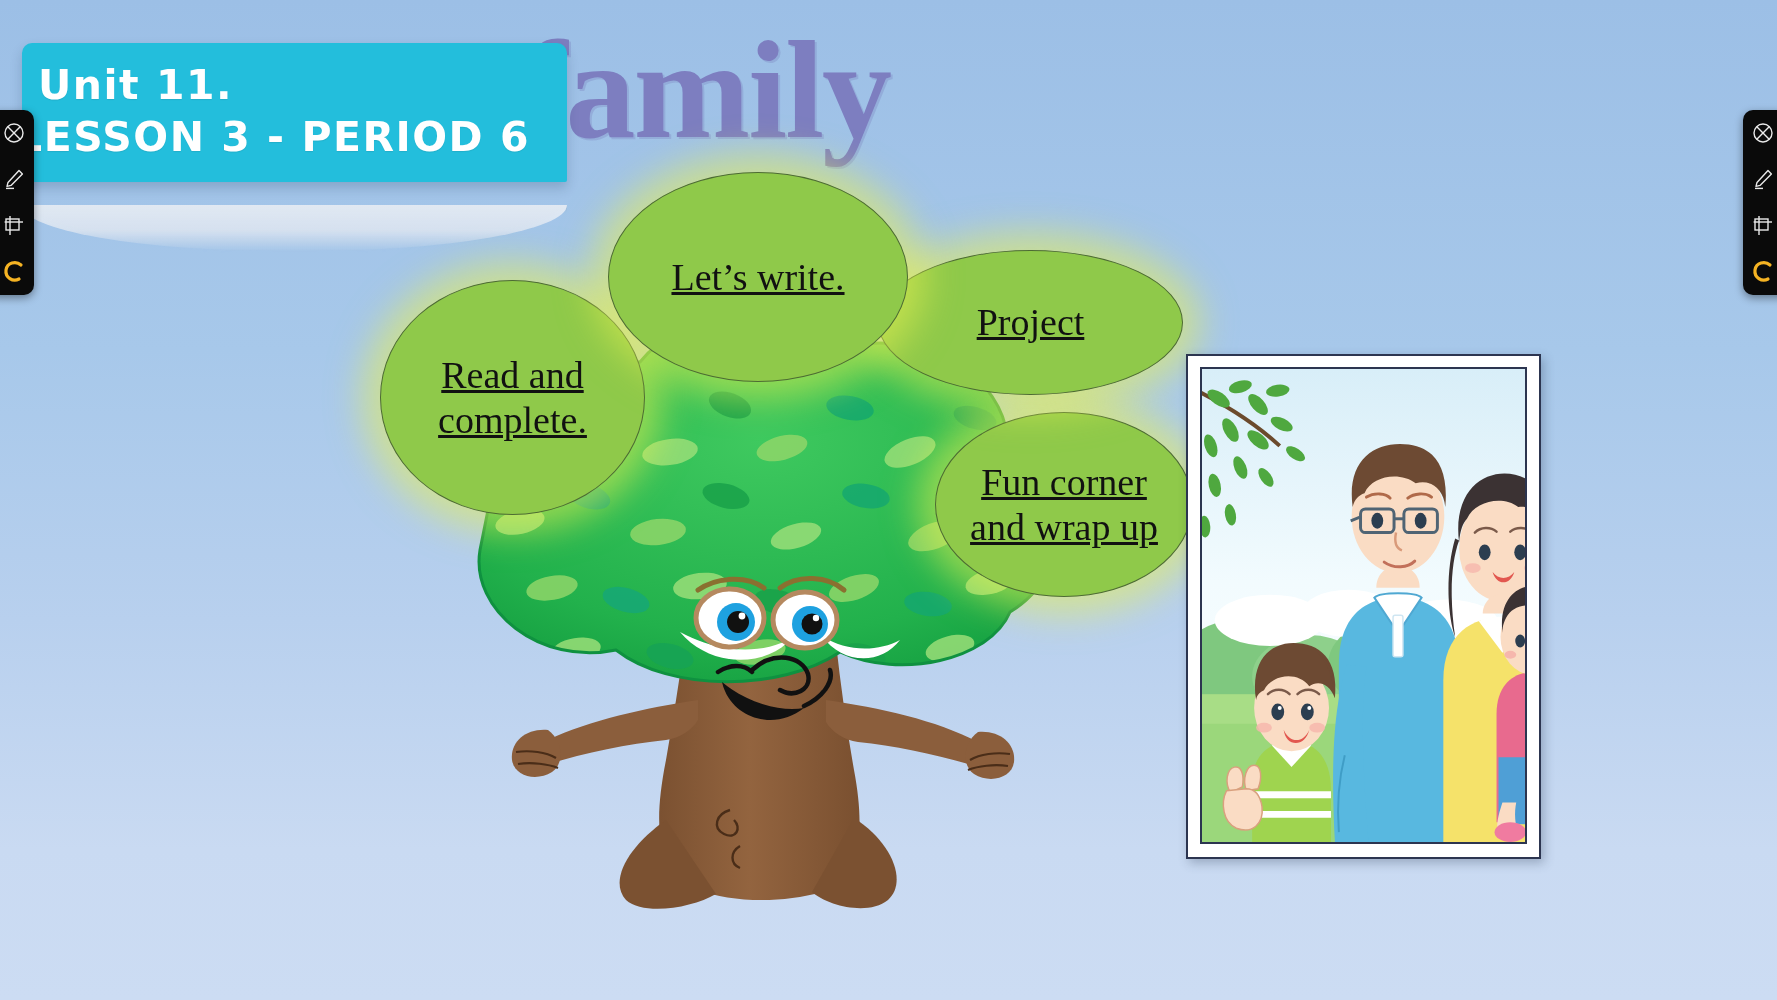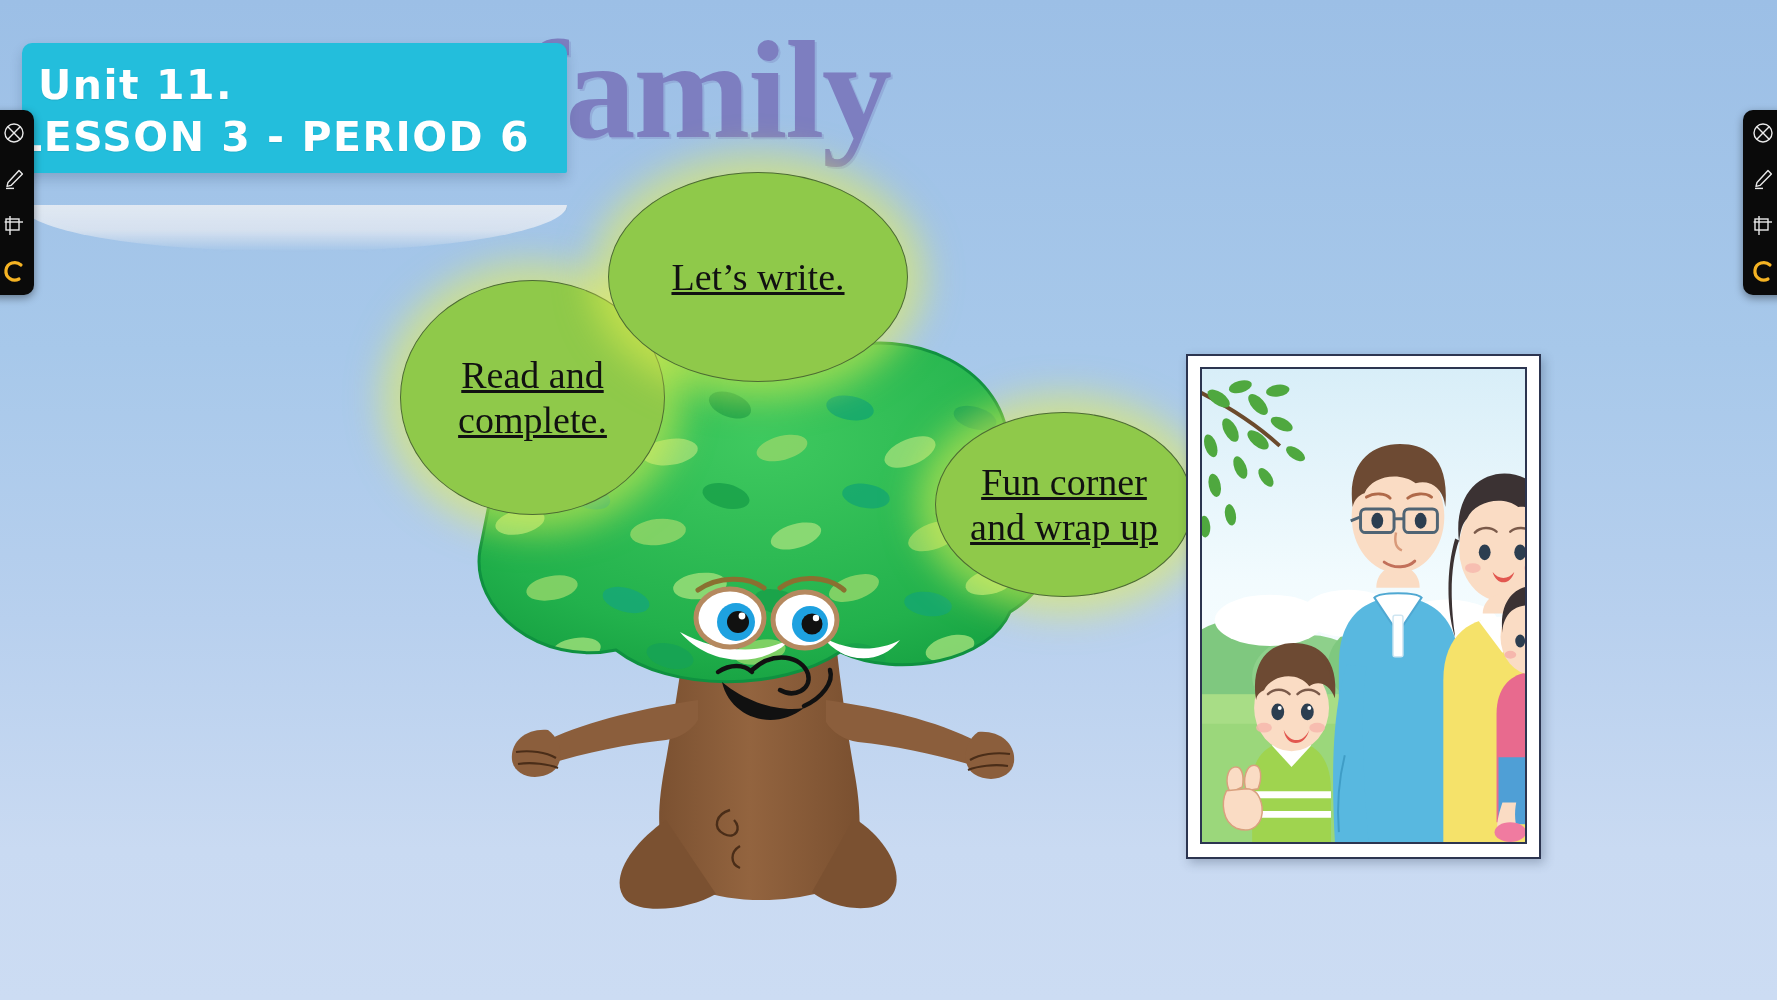--- a/index.html
+++ b/index.html
@@ -39,21 +39,21 @@
     position:absolute;
     left:22px;
     top:43px;
     width:545px;
     z-index:8;
   }
   .banner{
     position:relative;
     background:#23bedc;
     border-radius:10px 10px 2px 2px;
-    padding:16px 14px 9px 16px;
+    padding:16px 14px 18px 16px;
     box-shadow:0 6px 12px rgba(30,60,90,.22);
   }
   .banner-line{
     font-family:"DejaVu Sans", sans-serif;
     font-weight:bold;
     color:#ffffff;
     font-size:41px;
     line-height:1.28;
     letter-spacing:1.5px;
     white-space:nowrap;
@@ -136,21 +136,21 @@
     color:#111111;
     font-family:"Liberation Serif", serif;
     font-size:38px;
     line-height:1.18;
     padding:0 18px;
     box-shadow:0 0 34px 18px rgba(232,240,80,.55);
     z-index:6;
     text-decoration:underline;
   }
   .bub-warmup   { left:212px;  top:425px; width:278px; height:210px; z-index:6; }
-  .bub-read     { left:400px;  top:280px; width:265px; height:235px; z-index:7;align-items:center; }
+  .bub-read     { left:380px;  top:280px; width:265px; height:235px; z-index:7;align-items:center; }
   .bub-write    { left:608px;  top:172px; width:300px; height:210px; z-index:8; }
   .bub-project  { left:878px;  top:250px; width:305px; height:145px; z-index:7; }
   .bub-fun      { left:935px;  top:412px; width:258px; height:185px; z-index:6;justify-content:center; }
 
   
   .photo-frame{
     position:absolute;
     left:1186px;
     top:354px;
     width:355px;
@@ -282,20 +282,23 @@
     <span>
       <span>Read and</span><br>
       <span>complete.</span>
     </span>
   </div>
 
   <div class="bubble bub-write">
     <span>Let’s write.</span>
   </div>
 
+  <div class="bubble bub-project">
+    <span>Project</span>
+  </div>
 
   <div class="bubble bub-fun">
     <span>
       <span>Fun corner</span><br>
       <span>and wrap up</span>
     </span>
   </div>
 
   <div class="banner-fold"></div>
   <div class="banner-wrap">

